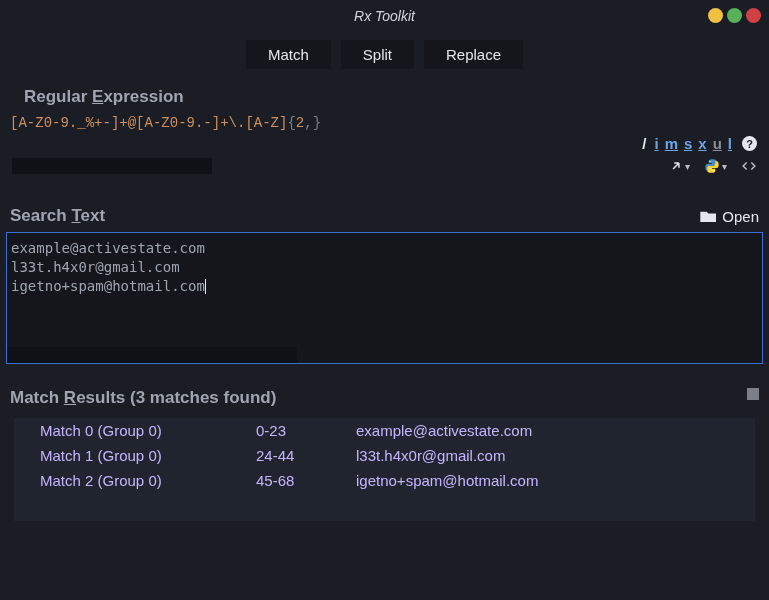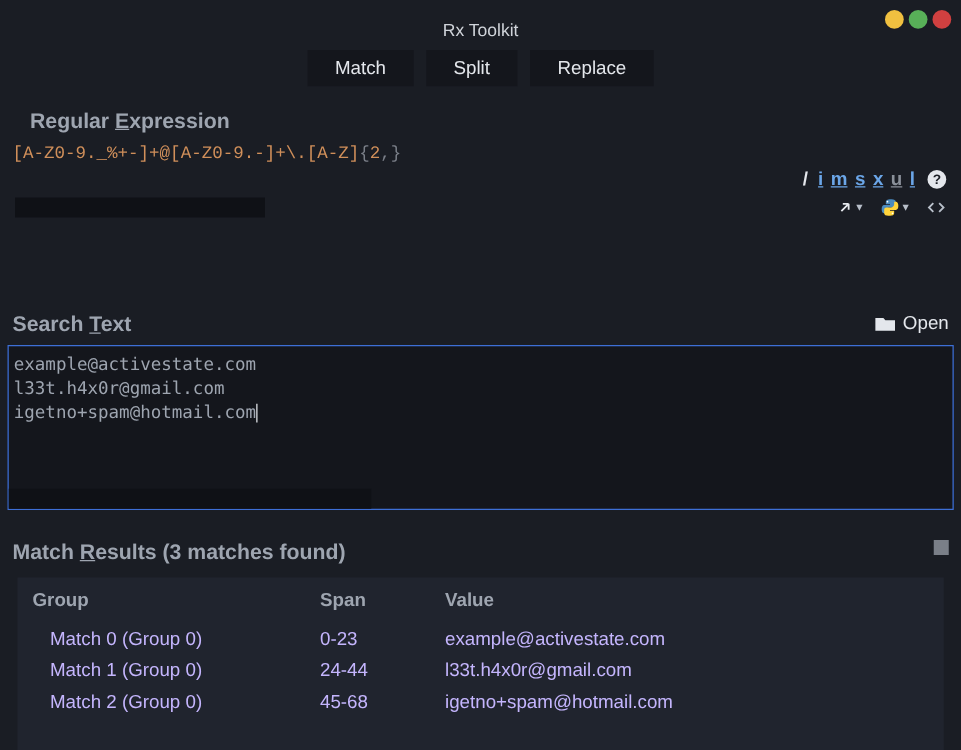--- a/index.html
+++ b/index.html
@@ -8,24 +8,25 @@
   height: 600px;
   background: #1a1d24;
   color: #b8bfc9;
   font-family: -apple-system, BlinkMacSystemFont, "Segoe UI", sans-serif;
   font-size: 14px;
   overflow: hidden;
 }
 .titlebar {
   height: 32px;
   display: flex;
-  align-items: flex-end;
+  align-items: center;
   justify-content: center;
   position: relative;
   background: #1a1d24;
+  font-style: italic;
 }
 .titlebar-title {
   color: #d0d4da;
   font-size: 14px;
   font-weight: 500;
 }
 .window-controls {
   position: absolute;
   right: 8px;
   top: 8px;
@@ -111,23 +112,22 @@
   width: 200px; height: 16px; background: #0f1116;
 }
 .tool-right {
   display: flex; gap: 14px; align-items: center;
 }
 .tool-icon { color: #b8bfc9; cursor: pointer; font-size: 14px; display: inline-flex; align-items: center; gap: 2px; }
 
 .spacer { height: 22px; }
 
 .search-header {
-  display: flex; justify-content: space-between; align-items: flex-start;
+  display: flex; justify-content: space-between; align-items: center;
   padding: 4px 10px 4px;
-  margin-top: 44px;
 }
 .open-btn {
   color: #e4e7ec; font-size: 15px; cursor: pointer;
   display: inline-flex; align-items: center; gap: 6px;
 }
 .folder-icon {
   width: 16px; height: 12px; background: #e4e7ec;
   clip-path: polygon(0 15%, 40% 15%, 50% 30%, 100% 30%, 100% 100%, 0 100%);
 }
 
@@ -279,25 +279,20 @@
 <div class="results-header">
   <span class="results-title">
     <span>Match </span><span class="accel">R</span><span>esults</span>
     <span> </span>
     <span>(3 matches found)</span>
   </span>
   <span class="stop-box"></span>
 </div>
 
 <div class="table-wrap">
-  <div class="thead">
-    <div class="col-group">Group</div>
-    <div class="col-span">Span</div>
-    <div class="col-value">Value</div>
-  </div>
   <div id="results-body">
       <div class="trow">
         <div class="col-group">Match 0 (Group 0)</div>
         <div class="col-span">0-23</div>
         <div class="col-value">example@activestate.com</div>
       </div>
       <div class="trow">
         <div class="col-group">Match 1 (Group 0)</div>
         <div class="col-span">24-44</div>
         <div class="col-value">l33t.h4x0r@gmail.com</div>

